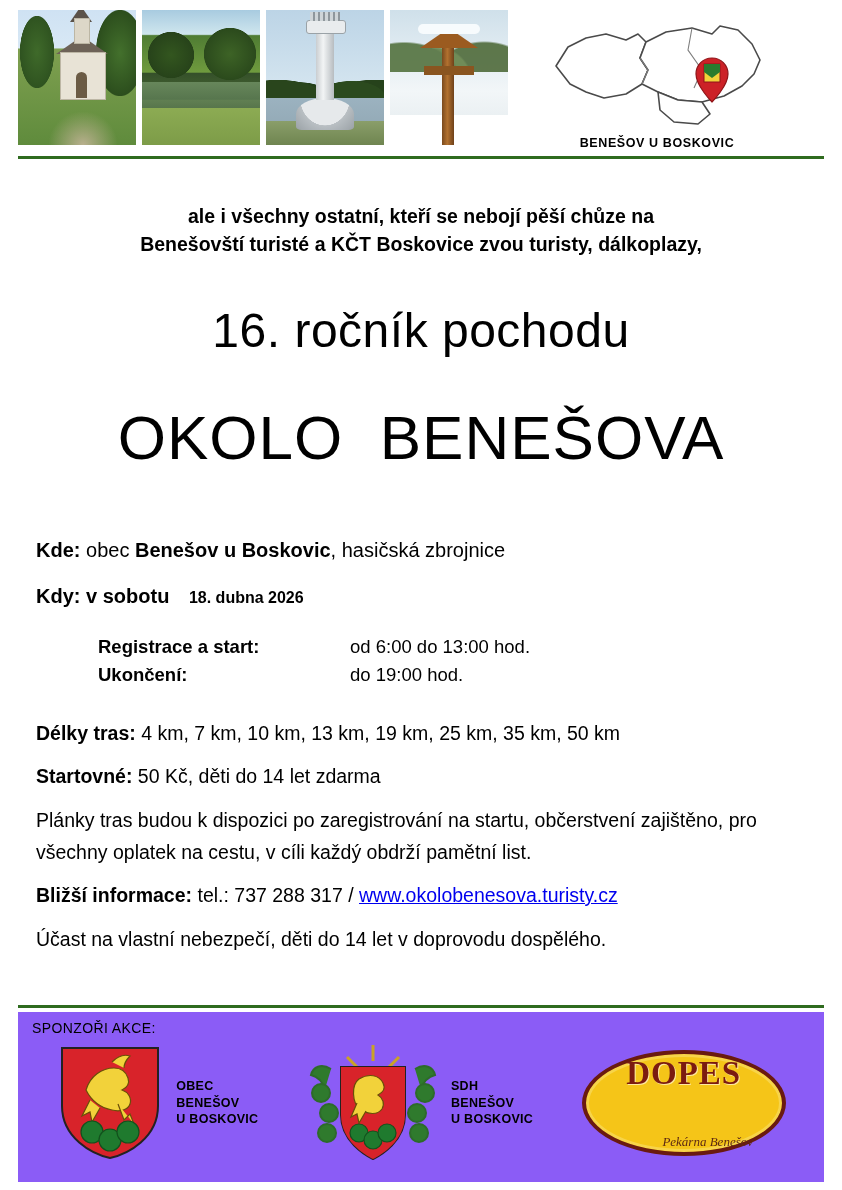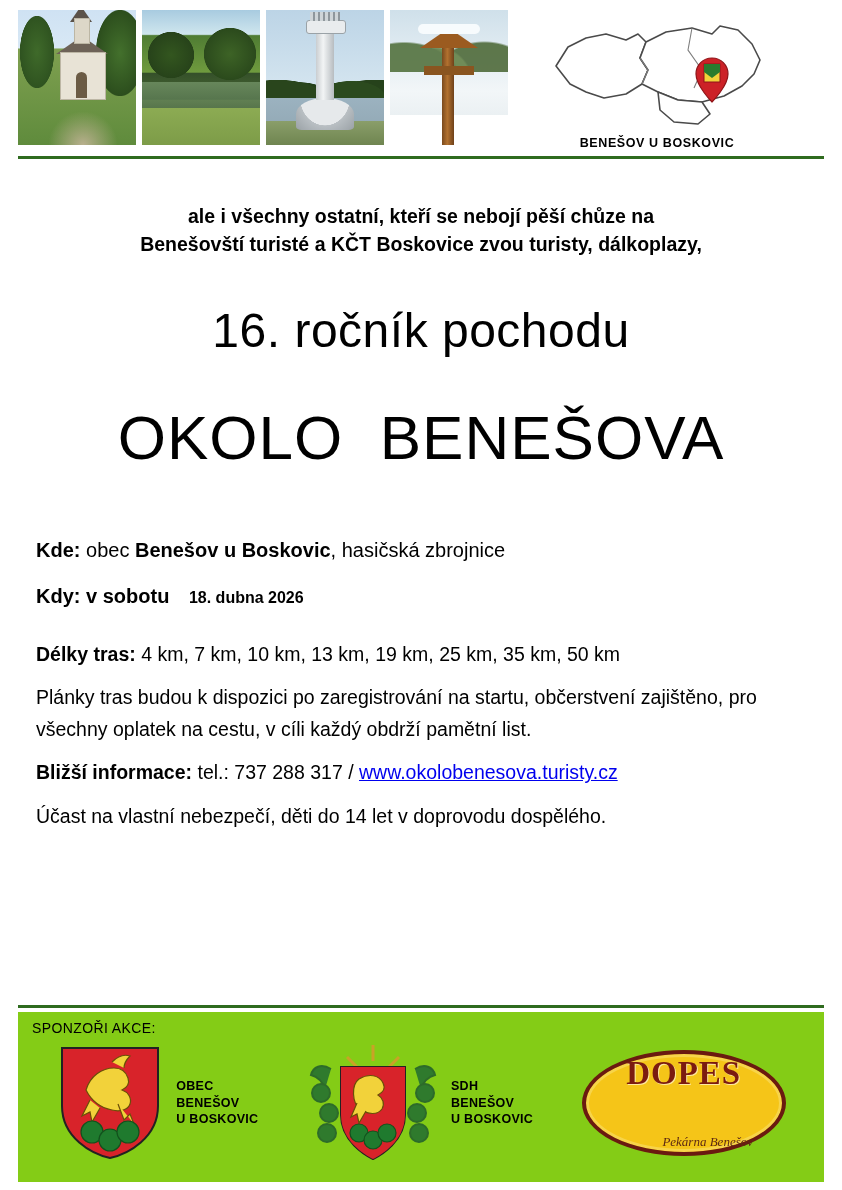--- a/index.html
+++ b/index.html
@@ -253,21 +253,21 @@
     background: #2f6b1f;
   }
 
   
   .sponsors {
     position: absolute;
     left: 18px;
     right: 18px;
     bottom: 8px;
     height: 170px;
-    background: #84cc16;
+    background: #8b5cf6;
     box-sizing: border-box;
     padding: 8px 14px;
   }
   .sponsors-title {
     font-size: 14px;
     letter-spacing: .4px;
   }
   .sponsor-row {
     display: flex;
     align-items: center;
@@ -401,25 +401,37 @@
       <span class="lbl">Kde:</span>
       <span>obec </span><span class="lbl">Benešov u Boskovic</span><span>, hasičská zbrojnice</span>
     </div>
 
     <div class="row-when">
       <span class="lbl">Kdy:</span>
       <span class="lbl">v sobotu</span>
       <span class="date">18. dubna 2026</span>
     </div>
 
+    <div class="times">
+      <div>
+        <span class="t-label">Registrace a start:</span><span>od 6:00 do 13:00 hod.</span>
+      </div>
+      <div>
+        <span class="t-label">Ukončení:</span><span>do 19:00 hod.</span>
+      </div>
+    </div>
 
     <div class="block-lines">
       <p>
         <span class="lbl">Délky tras:</span>
         <span>4 km, 7 km, 10 km, 13 km, 19 km, 25 km, 35 km, 50 km</span>
+      </p>
+      <p>
+        <span class="lbl">Startovné:</span>
+        <span>50 Kč, děti do 14 let zdarma</span>
       </p>
       <p>
         <span>Plánky tras budou k dispozici po zaregistrování na startu, občerstvení</span>
         <span>zajištěno, pro všechny oplatek na cestu, v cíli každý obdrží pamětní list.</span>
       </p>
       <p>
         <span class="lbl">Bližší informace:</span>
         <span>tel.: 737 288 317 / </span><a class="link" href="#">www.okolobenesova.turisty.cz</a>
       </p>
       <p class="note">Účast na vlastní nebezpečí, děti do 14 let v doprovodu dospělého.</p>

